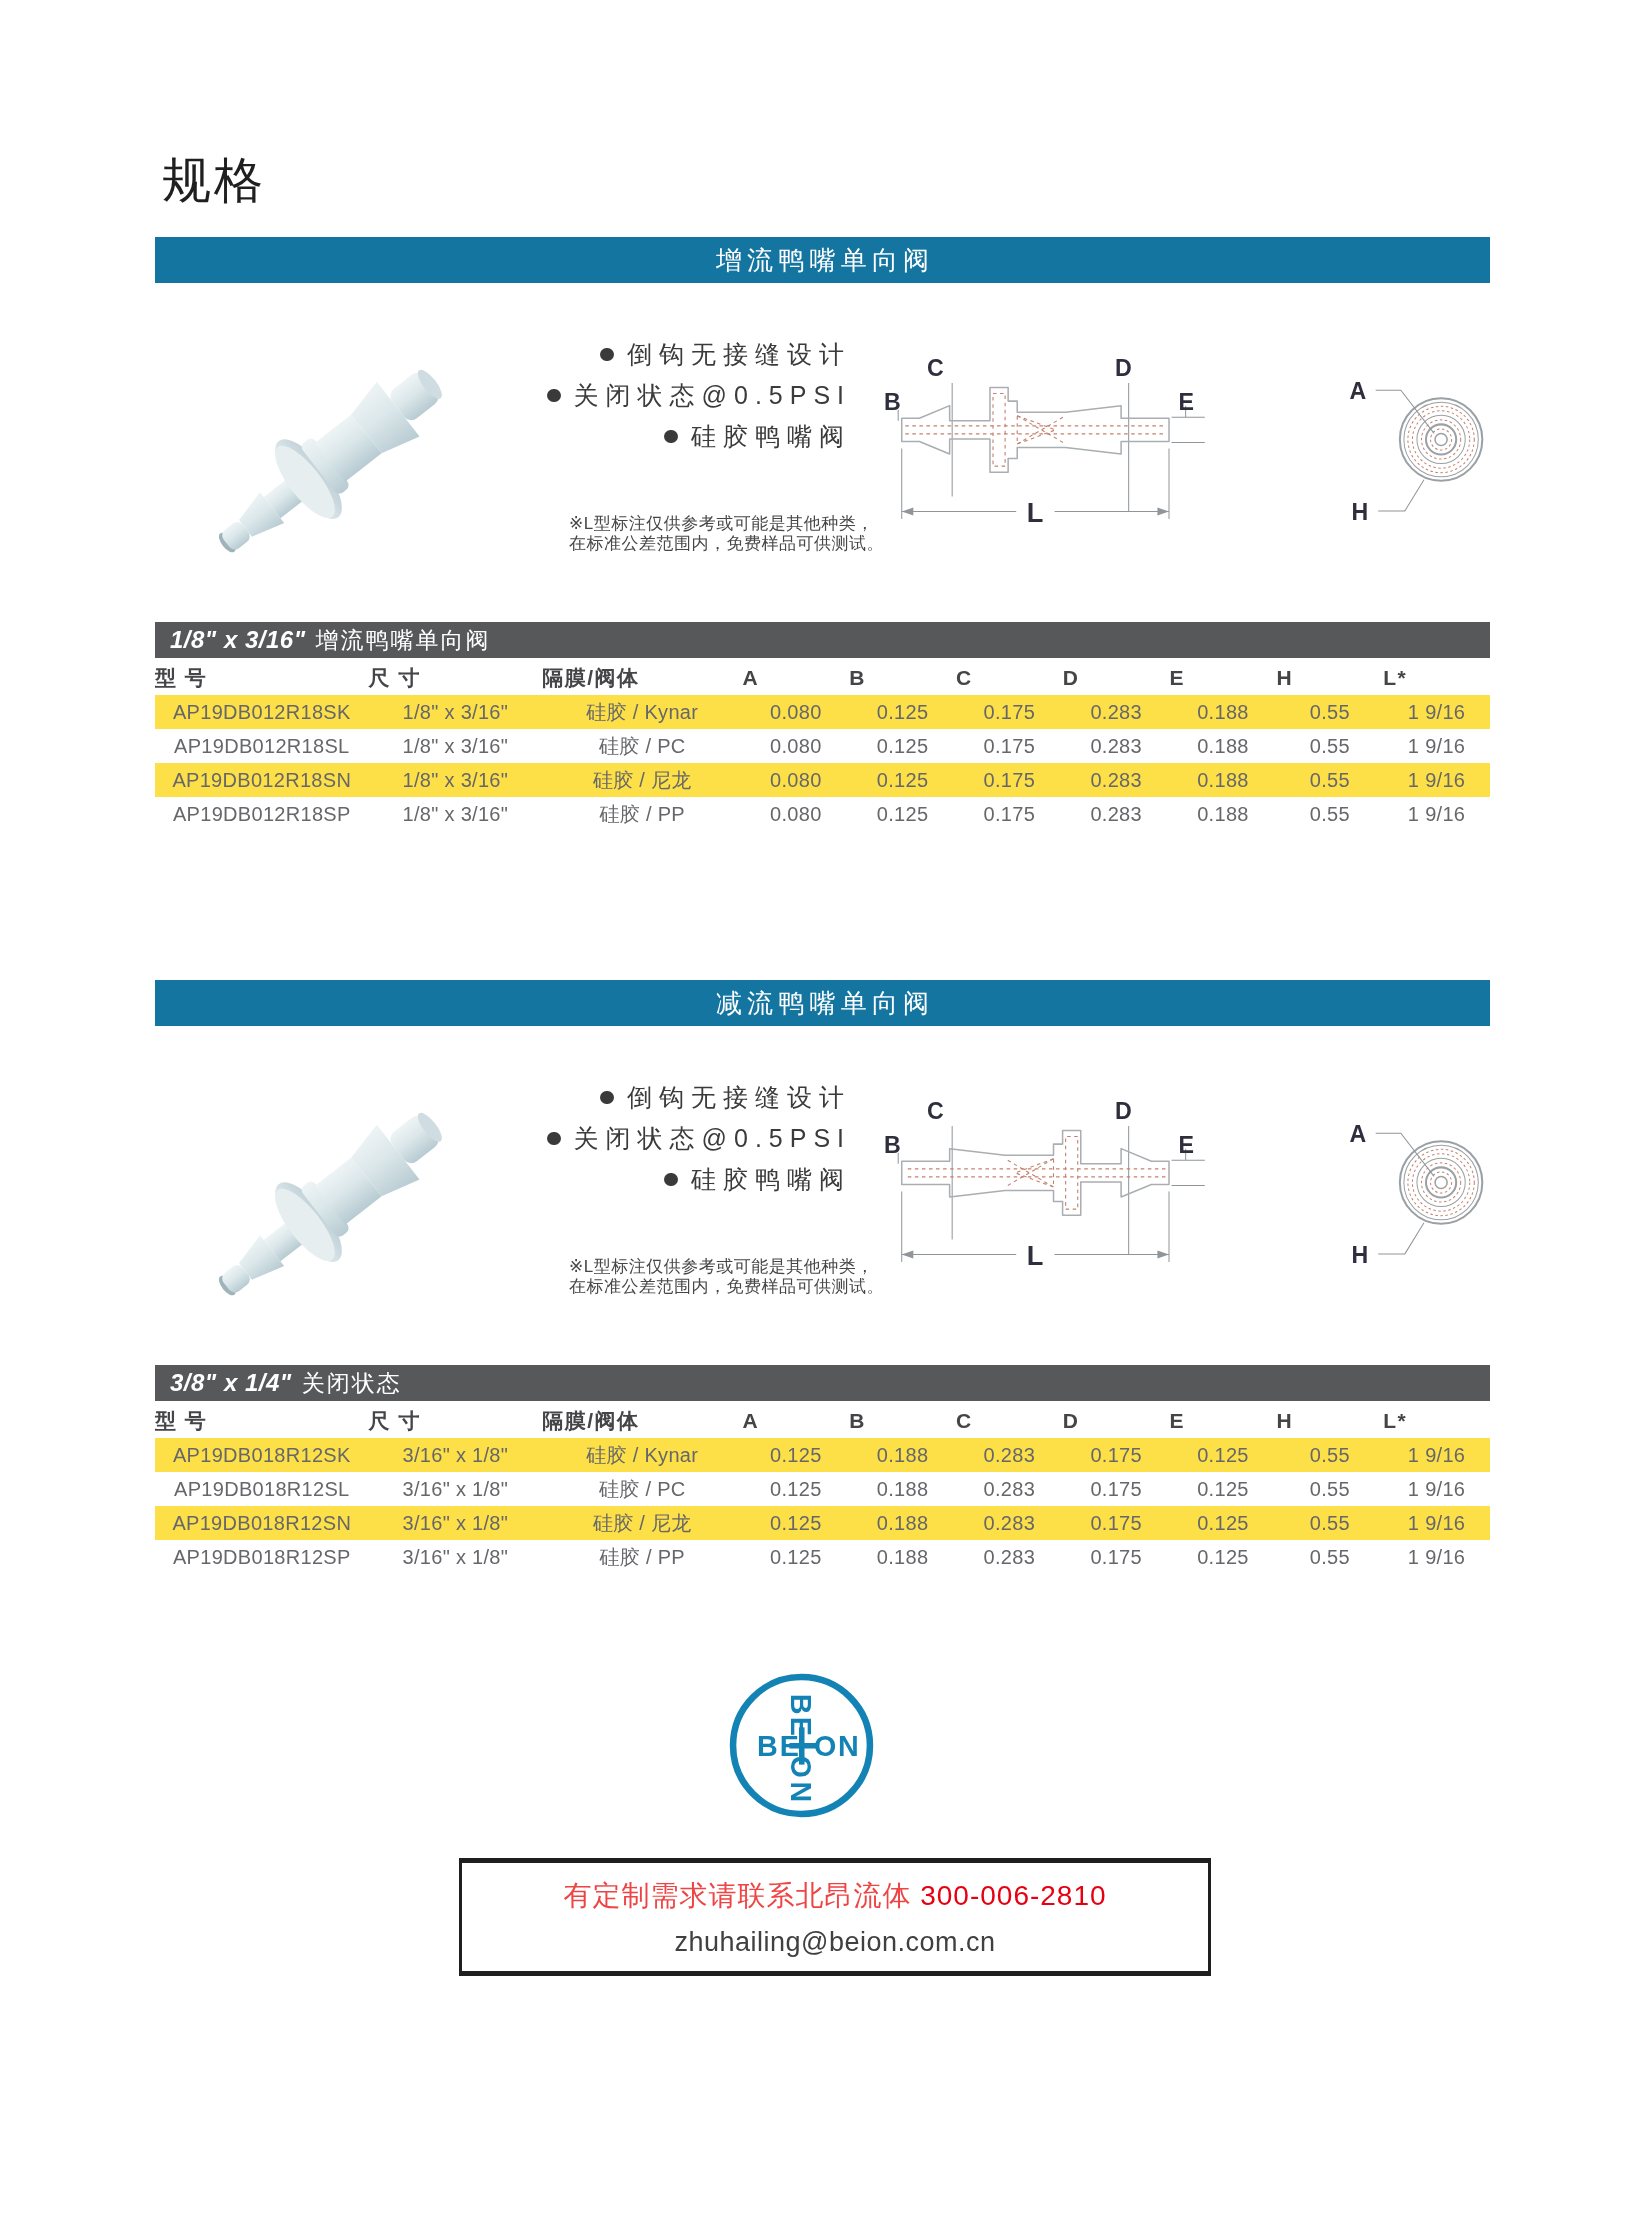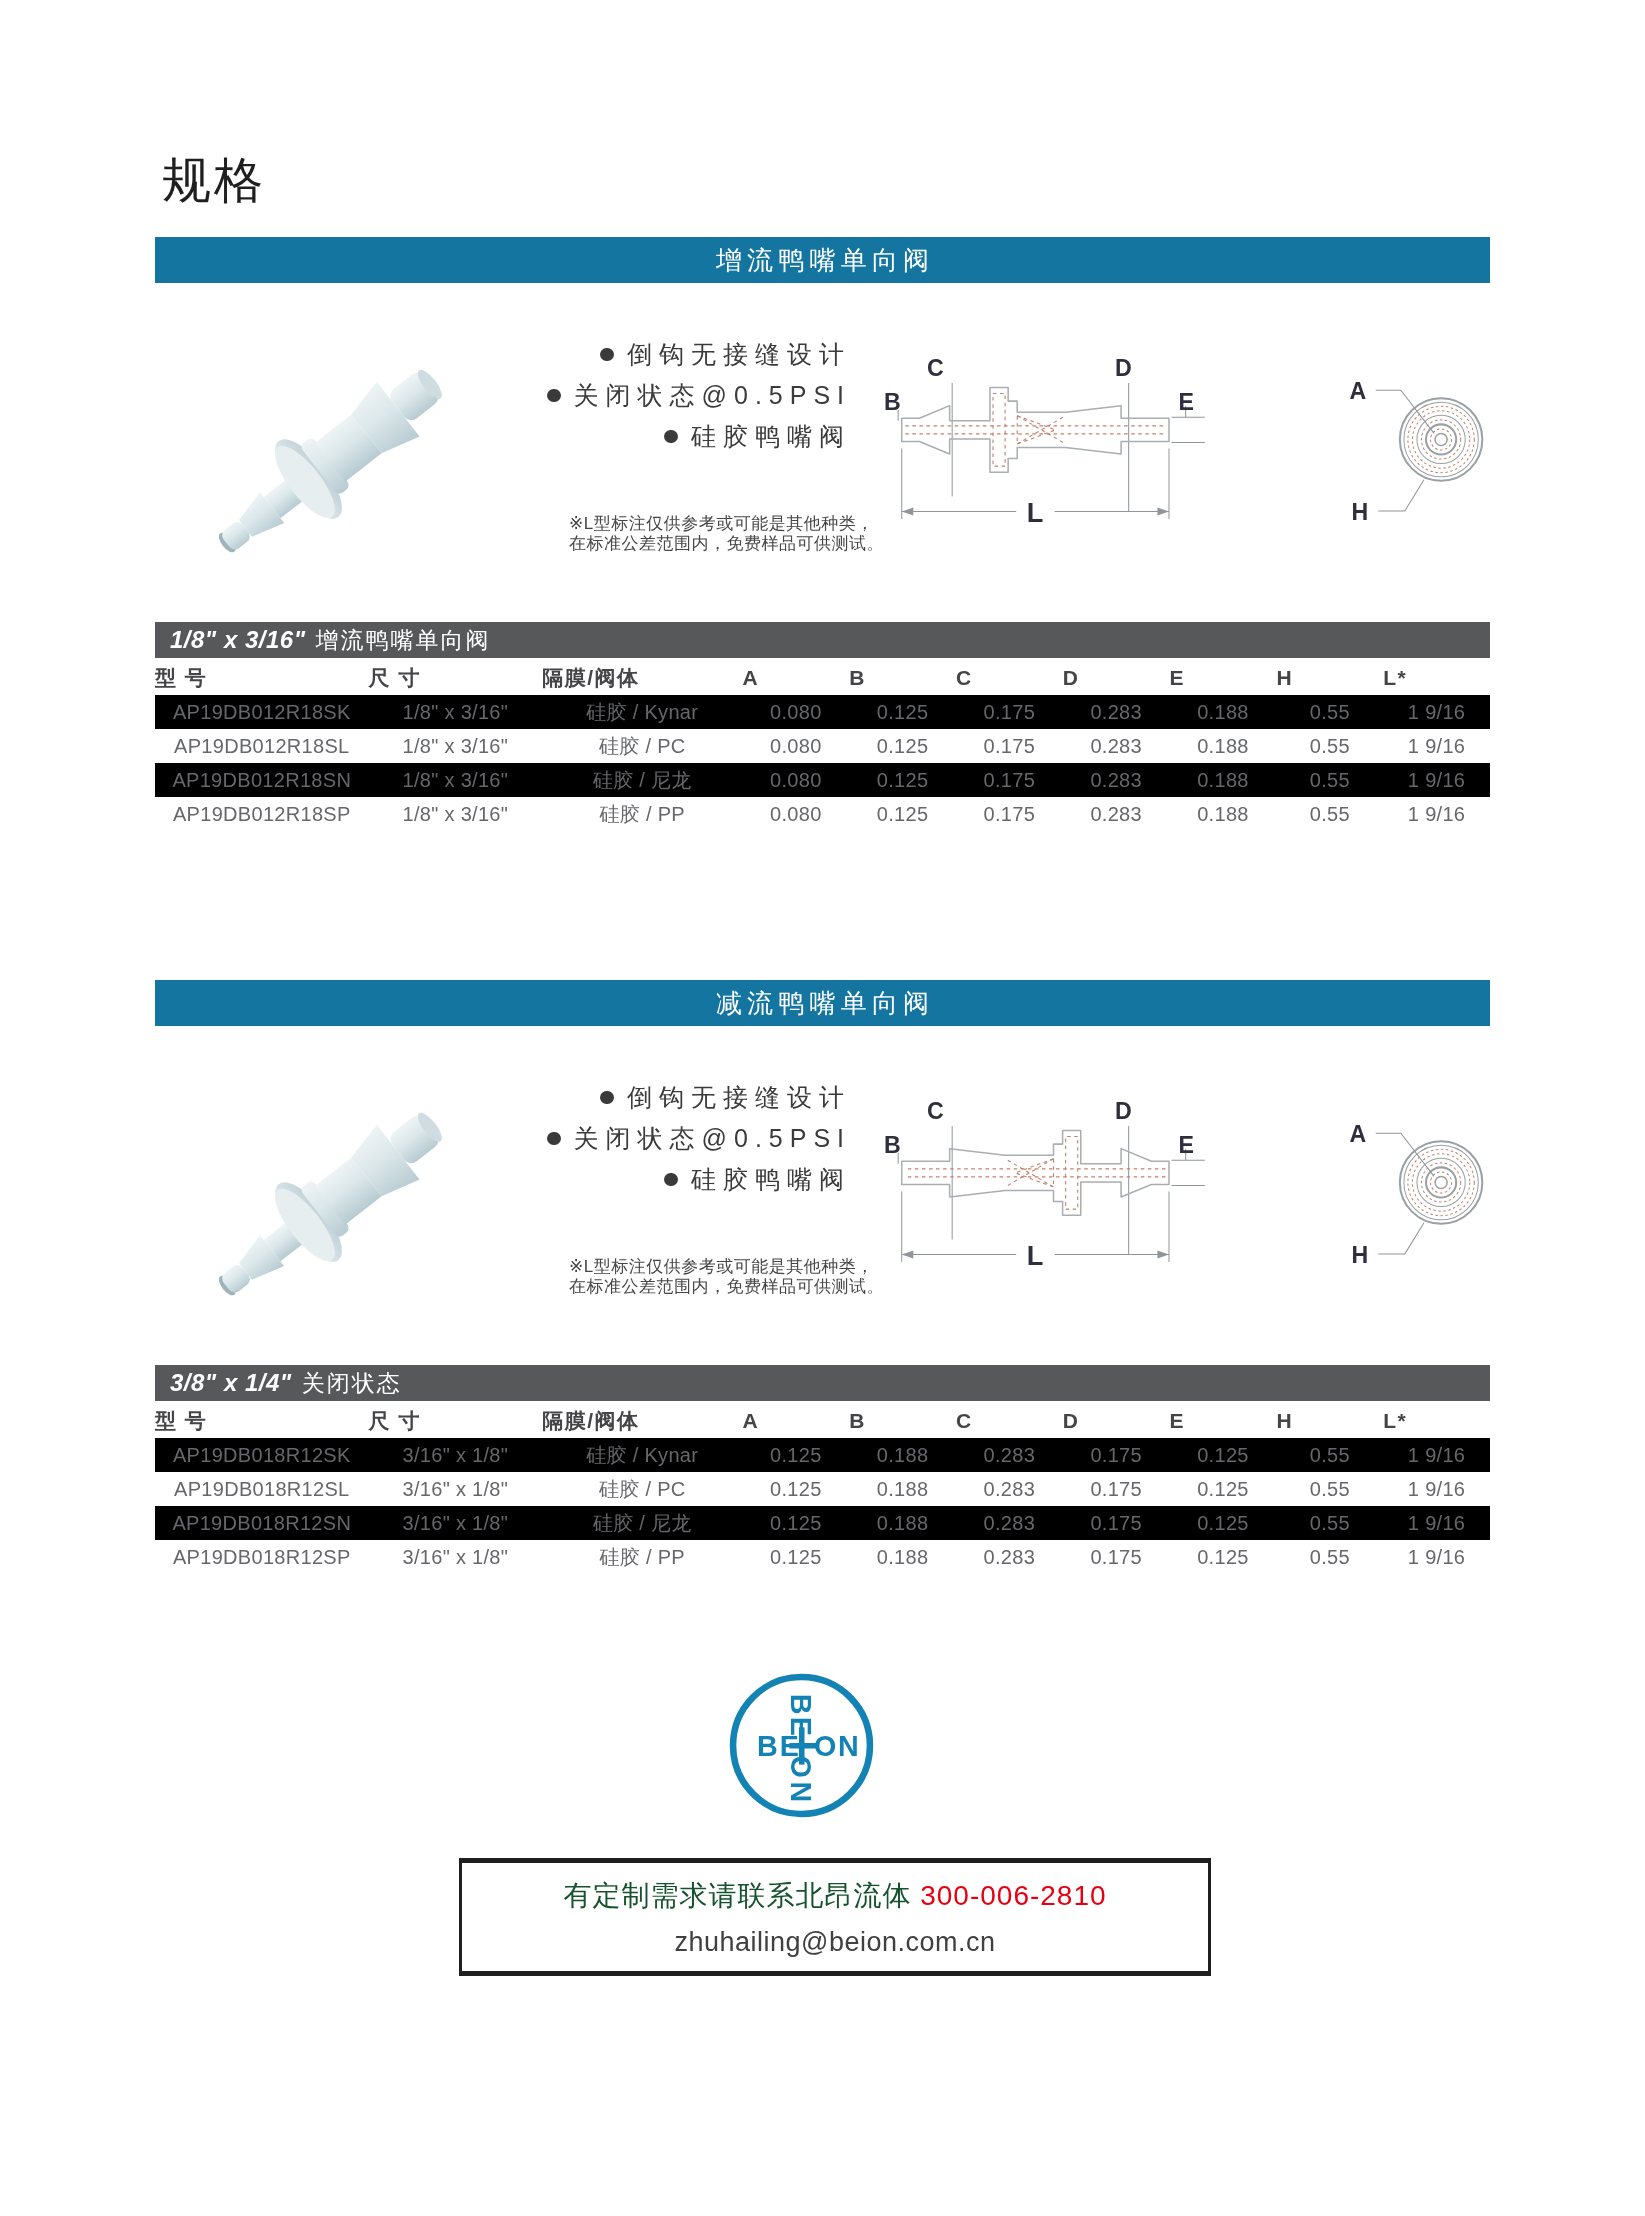--- a/index.html
+++ b/index.html
@@ -60,36 +60,36 @@
   .tbl-banner .size{font-size:24px;font-style:italic;font-weight:bold;letter-spacing:0.5px;}
   .tbl-banner .name{font-size:23px;margin-left:10px;letter-spacing:2px;}
   .grid{display:grid;grid-template-columns:16% 13% 15% 8% 8% 8% 8% 8% 8% 8%;align-items:center;}
   .colhead{
     position:absolute;left:155px;top:422px;width:1335px;height:37px;
     font-size:21px;font-weight:bold;color:#454548;letter-spacing:1.5px;
   }
   .colhead > div{text-align:left;}
   .rows{position:absolute;left:155px;top:458px;width:1335px;}
   .trow{height:34px;font-size:20px;color:#66676b;}
-  .trow.alt{background:#000000;}
+  .trow.alt{background:#fde047;}
   .trow > div{text-align:center;letter-spacing:0.3px;}
 
   
   #logo{left:726px;top:1670px;width:151px;height:151px;}
   .logo-letter{font-size:57px;font-weight:bold;fill:#1283B4;font-family:"Liberation Sans",sans-serif;}
 
   
   #contact-box{
     left:459px;top:1858px;width:752px;height:118px;box-sizing:border-box;
     border-top:5px solid #1f1f1f;border-bottom:5px solid #1f1f1f;
     border-left:3.5px solid #1f1f1f;border-right:3.5px solid #1f1f1f;
     display:flex;flex-direction:column;align-items:center;justify-content:center;gap:12px;
   }
   #contact-line1{font-size:28px;letter-spacing:1px;white-space:nowrap;}
-  #contact-line1 .cta{color:#14532d;margin-top:34px;}
+  #contact-line1 .cta{color:#ef4444;margin-top:34px;}
   #contact-line1 .phone{color:#E60012;}
   #contact-email{font-size:27px;color:#404040;letter-spacing:0.5px;}
 </style>
 </head>
 <body>
 
 <svg width="0" height="0" style="position:absolute">
   <defs>
     <linearGradient id="cyl" x1="0" y1="0" x2="0" y2="1">
       <stop offset="0" stop-color="#eef4f5"></stop>

